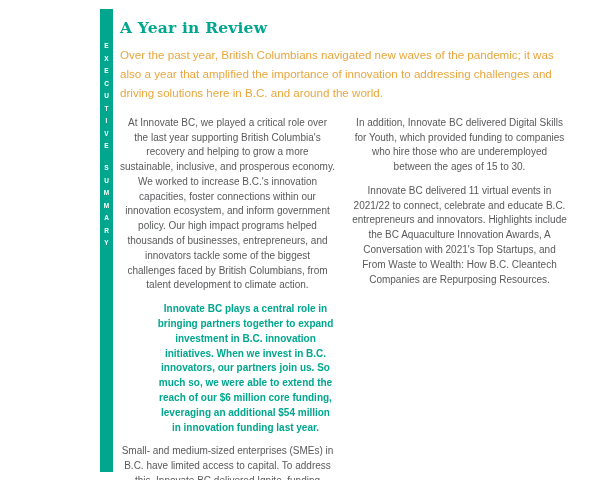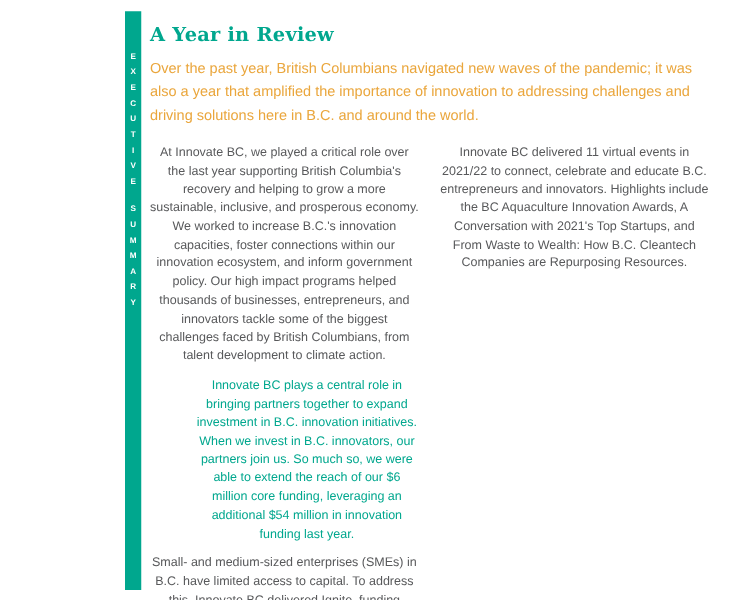--- a/index.html
+++ b/index.html
@@ -46,21 +46,21 @@
   .columns { display:flex; gap:17px; margin-top:13px; }
   .col { width:215px; }
 
   .body {
     color:#58595B;
     font-size:10px; line-height:1.48;
     margin-bottom:9px;
     text-align:center;
   }
   .body.highlight {
-    color:#00A78E; font-weight:normal;margin-left:36px;
+    color:#00A78E; font-weight:bold;margin-left:36px;
   }
 </style>
 </head>
 <body>
 
 <div class="page">
 
   <div class="vstrip">
     <span class="vword">EXECUTIVE</span>
     <span class="vword second">SUMMARY</span>
@@ -74,19 +74,20 @@
 
     <div class="columns">
 
       <div class="col">
         <p class="body">At Innovate BC, we played a critical role over the last year supporting British Columbia's recovery and helping to grow a more sustainable, inclusive, and prosperous economy. We worked to increase B.C.'s innovation capacities, foster connections within our innovation ecosystem, and inform government policy. Our high impact programs helped thousands of businesses, entrepreneurs, and innovators tackle some of the biggest challenges faced by British Columbians, from talent development to climate action.</p>
         <p class="body highlight">Innovate BC plays a central role in bringing partners together to expand investment in B.C. innovation initiatives. When we invest in B.C. innovators, our partners join us. So much so, we were able to extend the reach of our $6 million core funding, leveraging an additional $54 million in innovation funding last year.</p>
         <p class="body">Small- and medium-sized enterprises (SMEs) in B.C. have limited access to capital. To address this, Innovate BC delivered Ignite, funding innovation projects by B.C.-based technology companies in the natural resources and applied sciences. In partnership with the National Research Council of Canada Industrial Research Assistance Program</p>
       </div>
 
       <div class="col">
+        <p class="body">In addition, Innovate BC delivered Digital Skills for Youth, which provided funding to companies who hire those who are underemployed between the ages of 15 to 30.</p>
         <p class="body">Innovate BC delivered 11 virtual events in 2021/22 to connect, celebrate and educate B.C. entrepreneurs and innovators. Highlights include the BC Aquaculture Innovation Awards, A Conversation with 2021's Top Startups, and From Waste to Wealth: How B.C. Cleantech Companies are Repurposing Resources.</p>
       </div>
 
     </div>
   </div>
 
 </div>
 
 </body></html>

